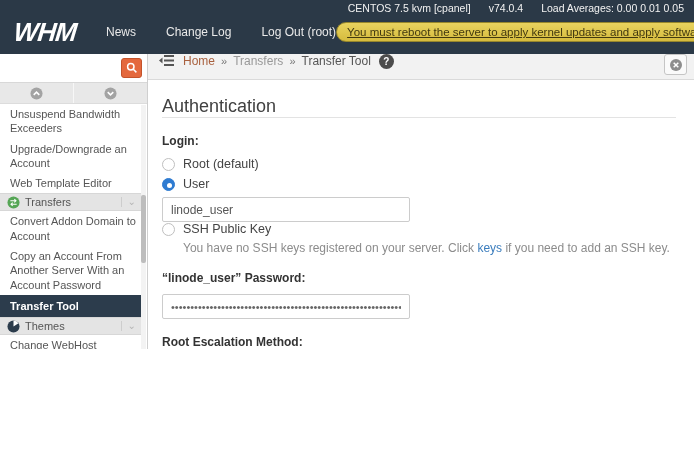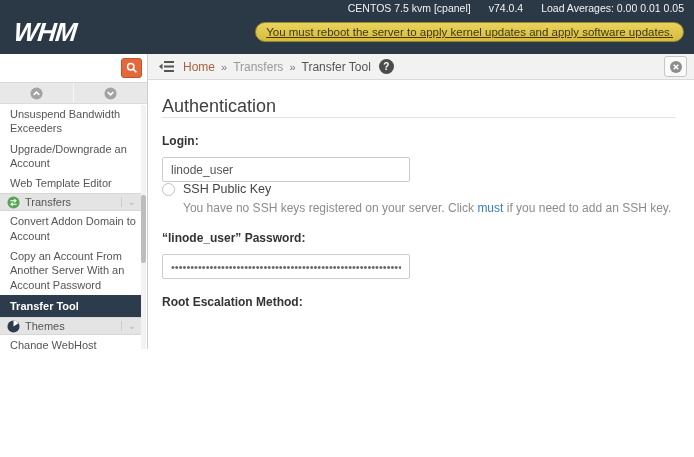--- a/index.html
+++ b/index.html
@@ -32,21 +32,21 @@
   .nav-item.sel { background:var(--selected-bg); color:#fff; font-weight:bold; padding-top:4px; padding-bottom:4px; }
   .nav-section { display:flex; align-items:center; gap:5px; background:#e4e4e4; border-top:1px solid #d7d7d7; border-bottom:1px solid #d7d7d7; padding:2px 2px 2px 7px; height:18px; font-size:11px; color:#555; cursor:pointer; }
   .nav-sec-icon { display:flex; align-items:center; flex:0 0 auto; }
   .nav-sec-label { flex:1; white-space:nowrap; overflow:hidden; }
   .nav-sec-chevron { color:#b5b5b5; border-left:1px solid #cdcdcd; padding:0 4px 0 6px; font-size:10px; line-height:1; cursor:pointer; }
   .scroll-track { position:absolute; right:1px; top:51px; bottom:0; width:5px; background:#f3f3f3; }
   .scroll-thumb { position:absolute; top:90px; height:68px; width:5px; background:#bdbdbd; border-radius:2px; }
 
   
   .main { flex:1; min-width:0; display:flex; flex-direction:column; background:#fff; }
-  .breadcrumb-bar { height:26px; flex:0 0 auto; background:#f2f2f2; border-bottom:1px solid #dadada; display:flex; align-items:center; gap:8px; padding:0 7px 0 10px; font-size:12px; }
+  .breadcrumb-bar { height:26px; flex:0 0 auto; background:#f2f2f2; border-bottom:1px solid #dadada; display:flex; align-items:flex-start; gap:8px; padding:0 7px 0 10px; font-size:12px; }
   .collapse-icon { display:flex; align-items:center; cursor:pointer; }
   .breadcrumb { display:flex; align-items:center; gap:6px; }
   .bc-link { color:#999; cursor:pointer; }
   .bc-home { color:var(--bc-home); }
   .bc-current { color:#555; }
   .bc-sep { color:#777; font-size:11px; }
   .help-badge { width:15px; height:15px; border-radius:50%; background:#4c4c4c; color:#fff; font-size:10px; font-weight:bold; display:flex; align-items:center; justify-content:center; cursor:pointer; }
   .close-btn { margin-left:auto; width:23px; height:21px; border:1px solid #c5c5c5; border-radius:3px; background:#fafafa; display:flex; align-items:center; justify-content:center; cursor:pointer; padding:0; }
 
   .content { flex:1; overflow:hidden; padding:10px 18px 0 14px; }
@@ -68,20 +68,25 @@
 <div class="page">
 
   <header class="header">
     <div class="topbar">
       <span>CENTOS 7.5 kvm [cpanel]</span>
       <span>v74.0.4</span>
       <span>Load Averages: 0.00 0.01 0.05</span>
     </div>
     <div class="header-row">
       <div class="logo">WHM</div>
+      <nav class="nav">
+          <span class="nav-link">News</span>
+          <span class="nav-link">Change Log</span>
+          <span class="nav-link">Log Out (root)</span>
+        </nav>
       <a class="alert-btn">You must reboot the server to apply kernel updates and apply software updates.</a>
     </div>
   </header>
 
   <div class="body-wrap">
 
     <aside class="sidebar">
       <div class="search-row">
         <input class="search-input" type="text" placeholder="" style="">
         <button class="search-btn">
@@ -179,30 +184,40 @@
                 <path d="M4.7 4.7l4.6 4.6M9.3 4.7L4.7 9.3" stroke="#fff" stroke-width="1.5"></path>
               </svg>
           </span>
         </button>
       </div>
 
       <div class="content">
         <h2 class="section-heading">Authentication</h2>
 
         <div class="field-label">Login:</div>
+        <div class="radio-group">
+            <label class="radio-row">
+              <span class="radio"></span>
+              <span class="radio-label">Root (default)</span>
+            </label>
+            <label class="radio-row">
+              <span class="radio sel"></span>
+              <span class="radio-label">User</span>
+            </label>
+          </div>
 
         <input class="text-input" type="text" value="linode_user" style="">
 
         <div class="radio-group">
             <label class="radio-row">
               <span class="radio"></span>
               <span class="radio-label">SSH Public Key</span>
             </label>
           </div>
-        <div class="help-text"><span>You have no SSH keys registered on your server. Click </span><a href="#">must</a><span> if you need to add an SSH key.</span></div>
+        <div class="help-text"><span>You have no SSH keys registered on your server. Click </span><a href="#">keys</a><span> if you need to add an SSH key.</span></div>
 
         <div class="field-label">“linode_user” Password:</div>
         <input class="text-input password-input" type="text" value="••••••••••••••••••••••••••••••••••••••••••••••••••••••••••••" style="">
 
         <div class="field-label">Root Escalation Method:</div>
 
       </div>
     </main>
 
   </div>

